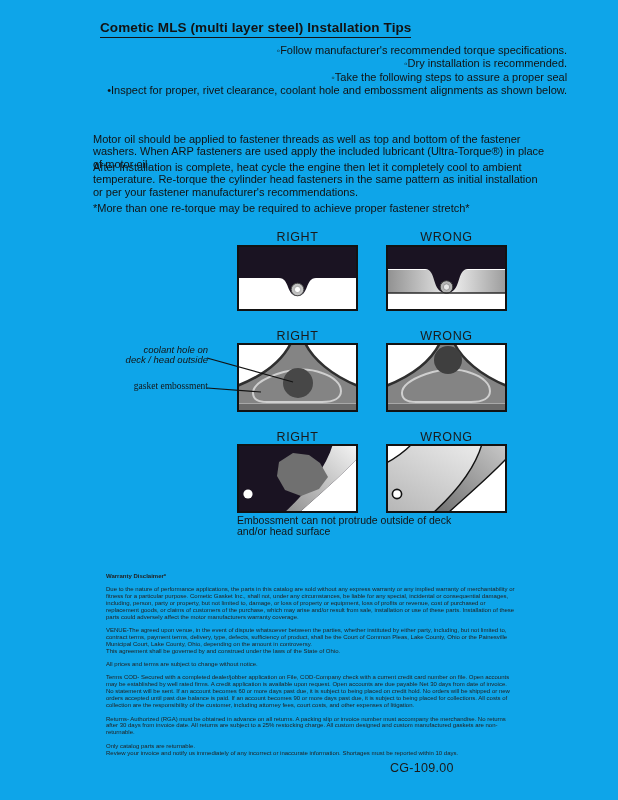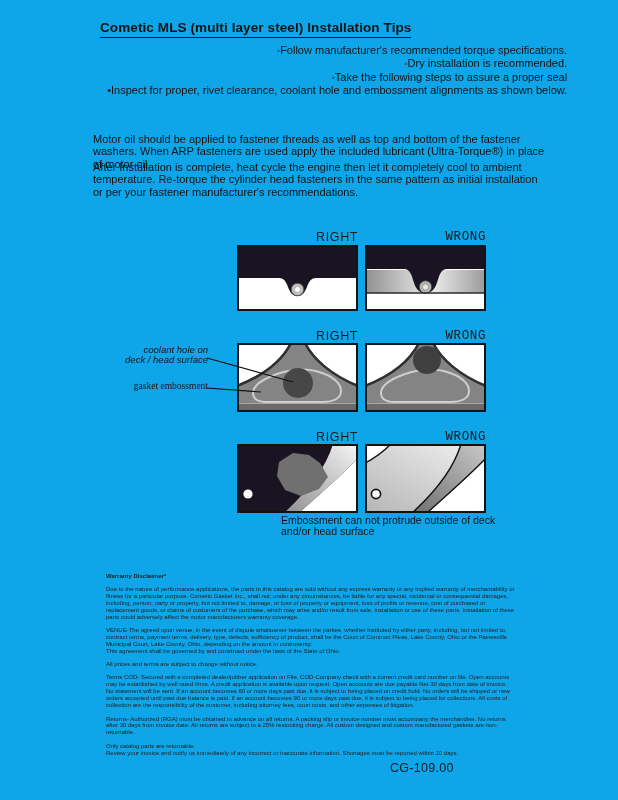--- a/index.html
+++ b/index.html
@@ -15,35 +15,35 @@
   .bullets { position:absolute; left:87px; top:44px; font-size:11px; line-height:13.3px;text-align:right; }
   .bullet { white-space:nowrap; }
   .marker { display:inline-block; width:8px; font-size:10px; }
   .sub { padding-left:17px; }
   .sub .marker { width:7px; font-size:11px; }
 
   .diesel-heading { position:absolute; left:93px; top:113px; font-size:12.5px; font-weight:bold; }
   .para { position:absolute; left:93px; width:456px; font-size:11px; line-height:12.4px; }
   .p1 { top:133px; } .p2 { top:161px; } .note { top:202px; }
 
-  .dg-label { position:absolute; width:121px; text-align:right; font-size:12.5px; letter-spacing:0.6px; color:#1a1a1a; }
+  .dg-label { position:absolute; width:121px; text-align:center; font-size:12.5px; letter-spacing:0.6px; color:#1a1a1a; }
   .r1l { top:230px; } .r2l { top:329px; } .r3l { top:430px; }
-  .c1 { left:237px; } .c2 { left:365px;font-family:Liberation Mono, monospace; }
+  .c1 { left:237px; } .c2 { left:386px; }
 
   .dbox { position:absolute; width:121px; height:66px; }
   .dbox svg { display:block; }
   .b1 { top:245px; } 
   .dbox2 { height:69px; }
   .b2 { top:343px; }
   .b3 { top:444px; }
 
   .cap { position:absolute; font-size:10.5px; line-height:11.3px; color:#141414; }
   .cap1 { left:237px; top:313px; }
   .cap2 { left:239px; top:415px; }
-  .cap3 { left:237px; top:515px;margin-left:44px; }
+  .cap3 { left:237px; top:515px; }
 
   .ann { position:absolute; left:98px; width:110px; text-align:right; font-size:9.5px; line-height:10.4px; color:#141414; }
   .ann1 { top:345px;font-style:italic; }
   .ann2 { top:381px;font-family:Liberation Serif, serif; }
   .ptr { position:absolute; left:205px; top:352px; z-index:5; }
 
   .legal { position:absolute; left:106px; top:573px; width:409px; font-size:6px; line-height:6.9px; color:#222; }
   .legal .lh { font-weight:bold; margin:0 0 6px 0; }
   .legal p { margin:0 0 6.5px 0; }
   .legal p.tight { margin-bottom:0; }
@@ -59,20 +59,21 @@
 
   <div class="bullets">
     <div class="bullet"><span class="marker">◦</span><span>Follow manufacturer's recommended torque specifications.</span></div>
     <div class="bullet"><span class="marker">◦</span><span>Dry installation is recommended.</span></div>
     <div class="bullet"><span class="marker">◦</span><span>Take the following steps to assure a proper seal</span></div>
     <div class="bullet sub"><span class="marker">•</span><span>Inspect for proper, rivet clearance, coolant hole and embossment alignments as shown below.</span></div>
   </div>
 
   <div class="para p1">Motor oil should be applied to fastener threads as well as top and bottom of the fastener washers. When ARP fasteners are used apply the included lubricant (Ultra-Torque®) in place of motor oil.</div>
   <div class="para p2">After Installation is complete, heat cycle the engine then let it completely cool to ambient temperature. Re-torque the cylinder head fasteners in the same pattern as initial installation or per your fastener manufacturer's recommendations.</div>
+  <div class="para note">*More than one re-torque may be required to achieve proper fastener stretch*</div>
 
   <div class="dg-label r1l c1">RIGHT</div>
   <div class="dg-label r1l c2">WRONG</div>
 
   <div class="dbox b1 c1">
     <svg width="121" height="66" viewBox="0 0 121 66">
       <defs>
         <linearGradient id="g1a" x1="0" y1="0" x2="1" y2="0">
           <stop offset="0" stop-color="#8f8f8f"></stop>
             <stop offset="1" stop-color="#d8d8d8"></stop>
@@ -108,21 +109,21 @@
       <line x1="1" y1="48" x2="121" y2="48" stroke="#2a2a2a" stroke-width="1.4"></line>
       <rect x="1" y="1" width="119" height="64" fill="none" stroke="#121212" stroke-width="2"></rect>
     </svg>
   </div>
 
   <div class="dg-label r2l c1">RIGHT</div>
   <div class="dg-label r2l c2">WRONG</div>
 
   <div class="ann ann1">
     <div>coolant hole on</div>
-    <div>deck / head surface</div>
+    <div>deck / head outside</div>
   </div>
   <div class="ann ann2">gasket embossment</div>
   <svg class="ptr" width="95" height="44" viewBox="0 0 95 44">
     <line x1="2" y1="6" x2="88" y2="30" stroke="#121212" stroke-width="1.1"></line>
     <line x1="2" y1="36" x2="56" y2="40" stroke="#121212" stroke-width="1.1"></line>
   </svg>
 
   <div class="dbox dbox2 b2 c1">
     <svg width="121" height="69" viewBox="0 0 121 69">
       <rect x="0" y="0" width="121" height="69" fill="#848484"></rect>

